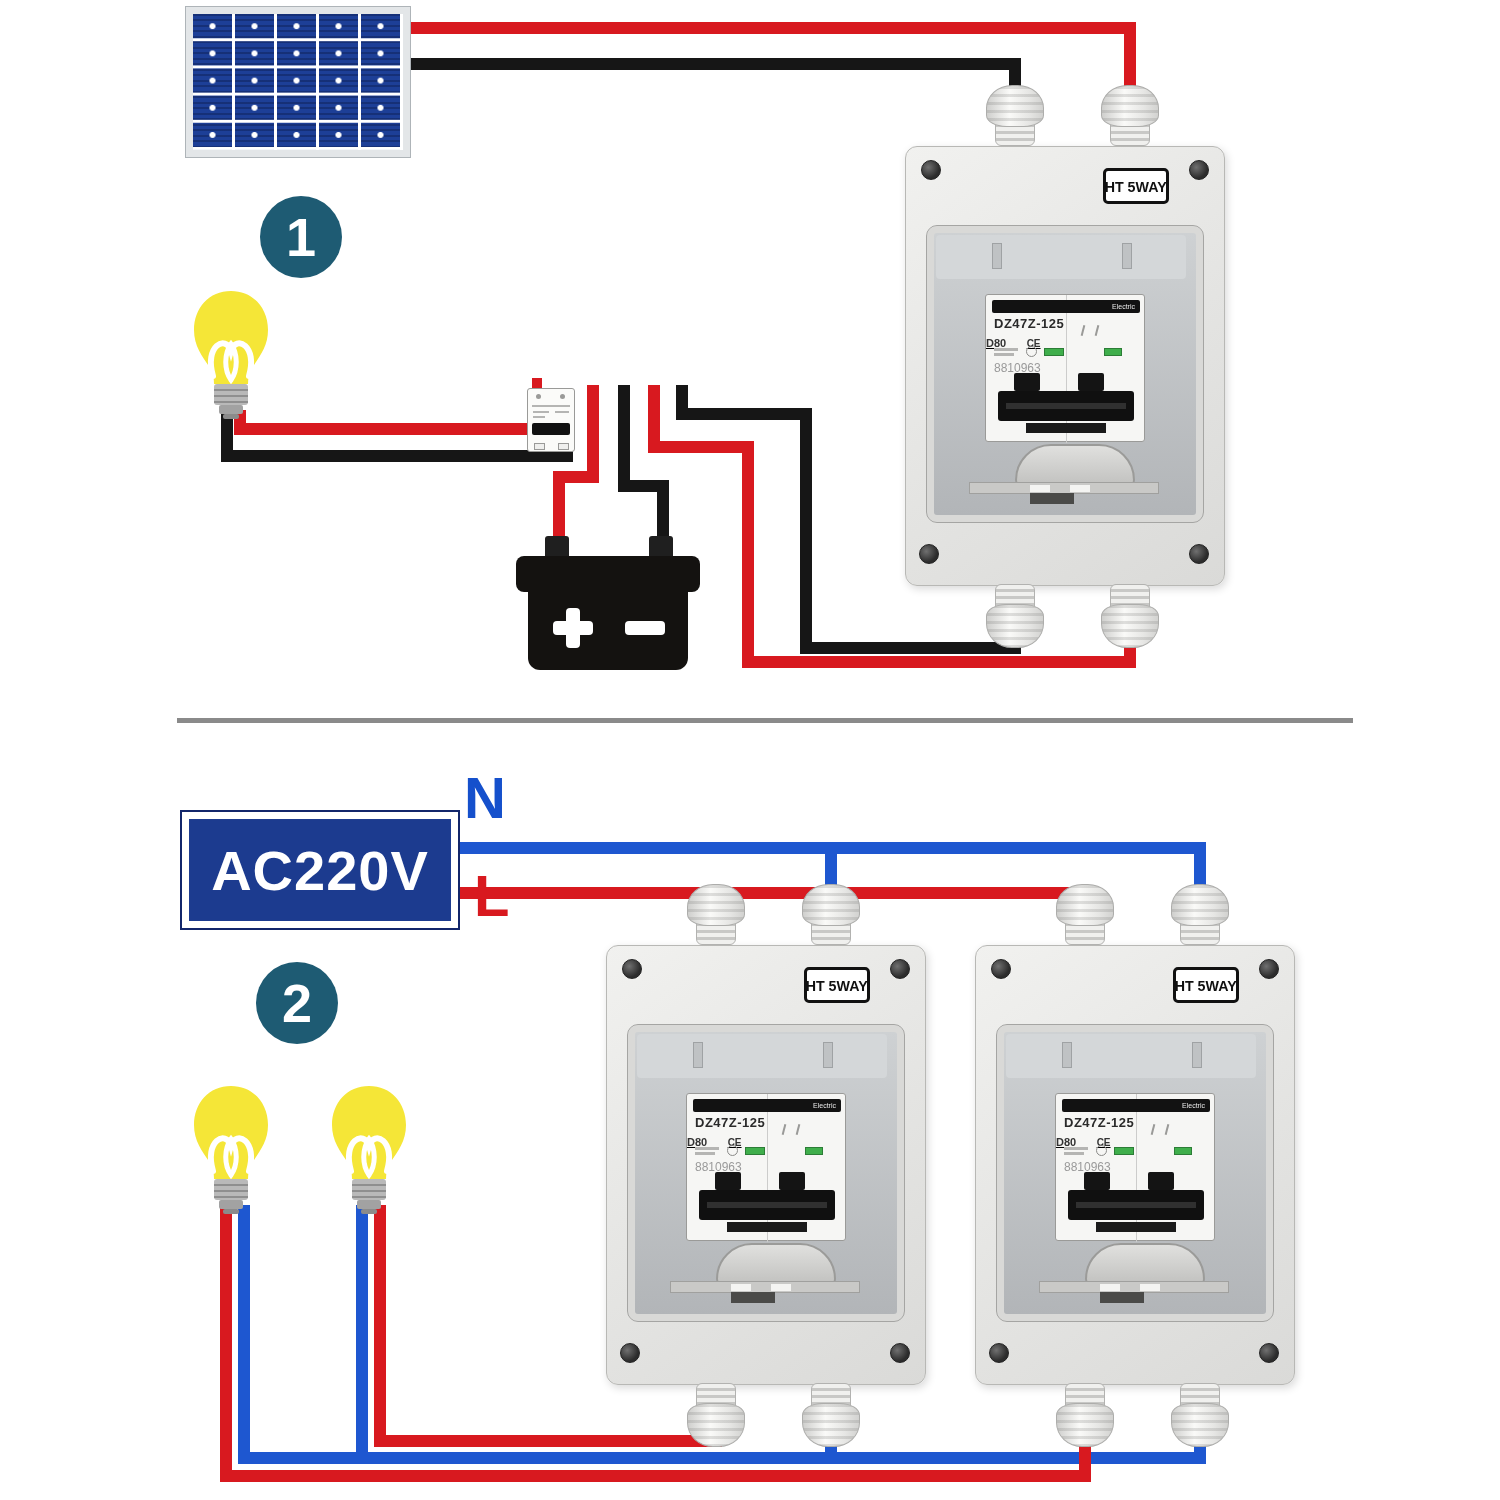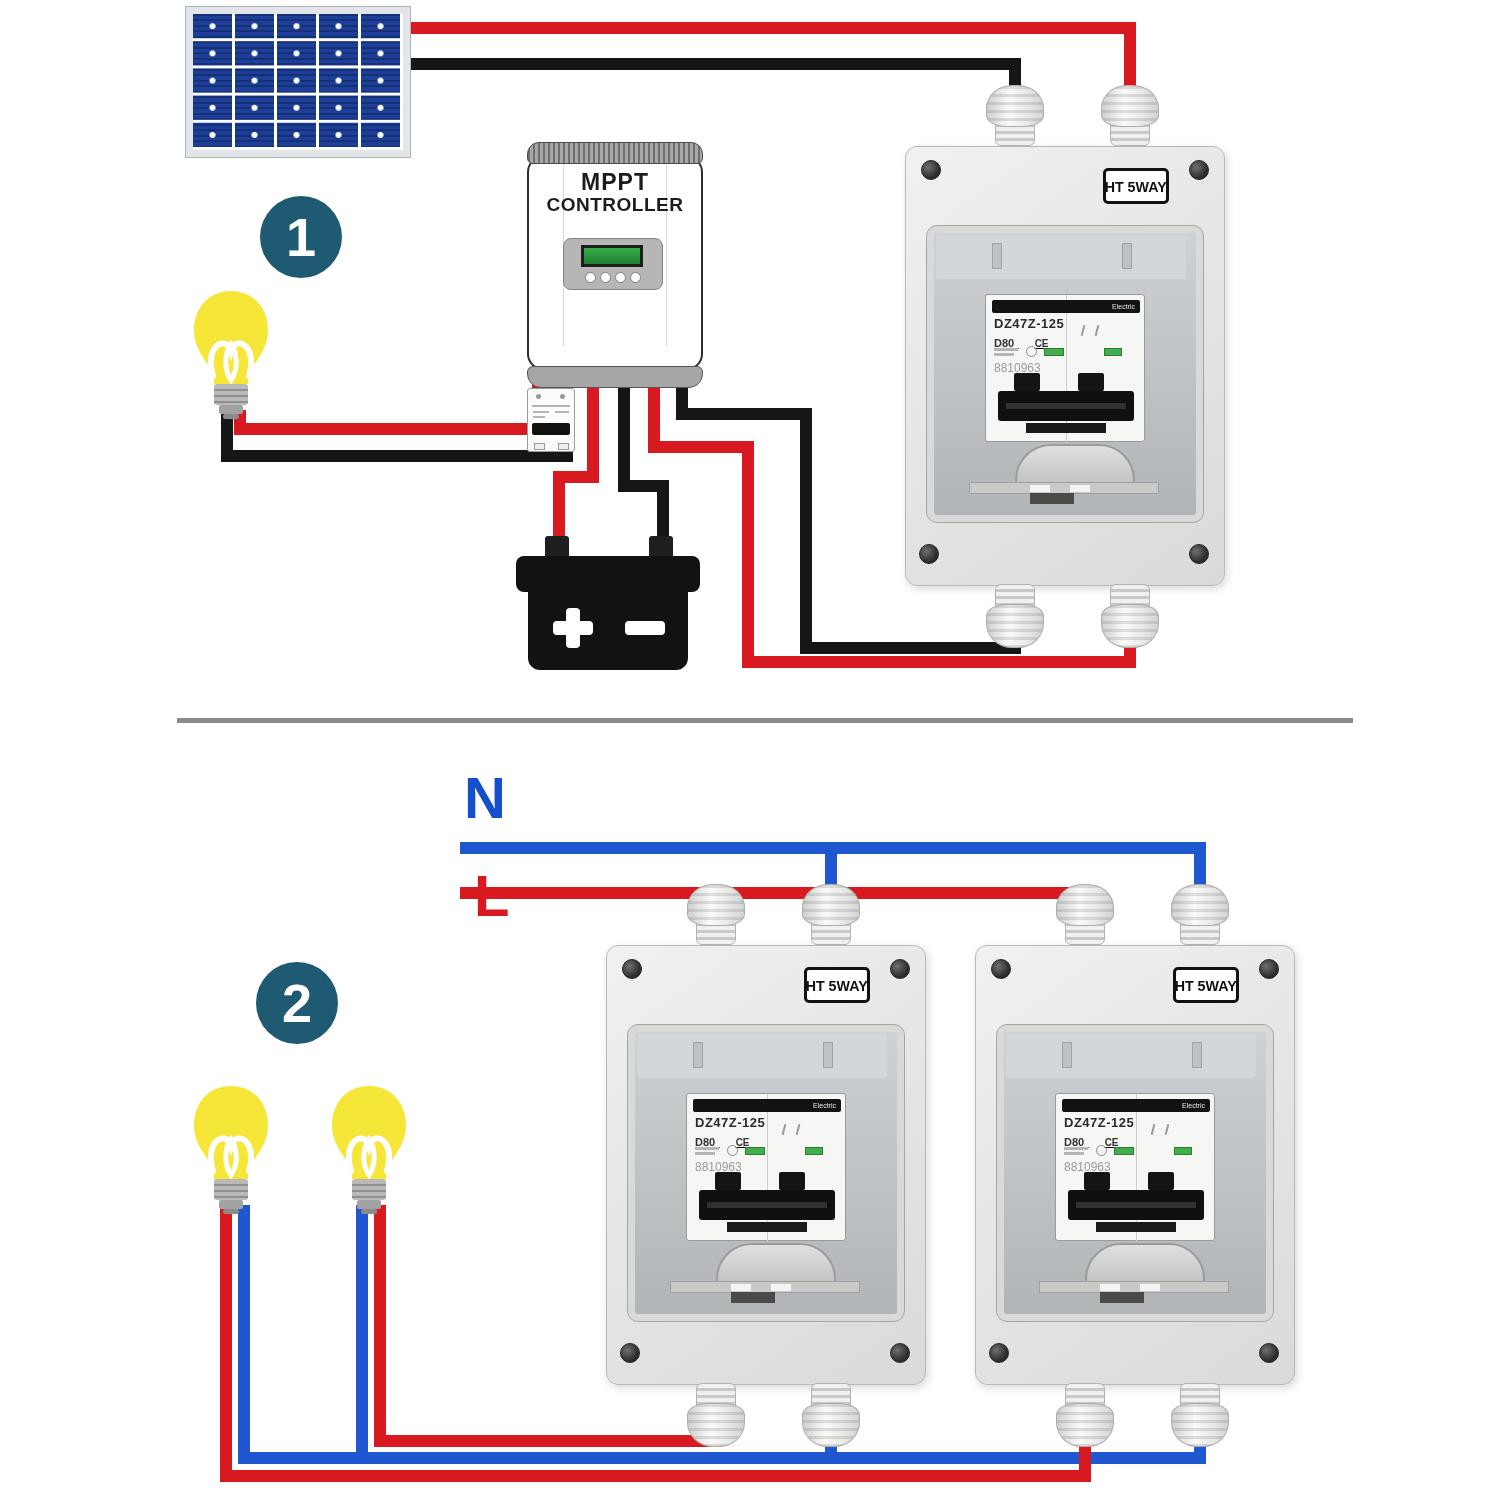--- a/index.html
+++ b/index.html
@@ -95,21 +95,21 @@
     border-radius:10px;box-sizing:border-box;}
   .foam{position:absolute;left:2px;top:2px;width:250px;height:44px;background:#d4d7d9;border-radius:4px;}
   .foam i{position:absolute;top:8px;width:10px;height:26px;background:#bfc2c4;border:1px solid #9fa2a4;box-sizing:border-box;}
   .bk-card{position:absolute;left:51px;top:61px;width:160px;height:148px;background:#f6f6f4;
     border:1px solid #9a9a98;border-radius:3px;box-sizing:border-box;}
   .bk-seam{position:absolute;left:80px;top:0;width:1px;height:148px;background:#cccccb;}
   .bk-band{position:absolute;left:6px;top:5px;width:148px;height:13px;background:#121212;border-radius:2px;
     display:flex;align-items:center;justify-content:flex-end;padding-right:5px;box-sizing:border-box;}
   .bk-band span{color:#e8e8e8;font-size:7px;}
   .bk-model{position:absolute;left:8px;top:21px;font-size:13px;font-weight:bold;color:#2a2a2a;letter-spacing:0.5px;}
-  .bk-row{position:absolute;left:8px;top:38px;text-decoration:underline;}
+  .bk-row{position:absolute;left:0;top:38px;text-decoration:underline;}
   .bk-rating{font-size:11px;font-weight:bold;color:#333;}
   .bk-cert{font-size:10px;font-weight:bold;color:#333;margin-left:16px;}
   .bk-bar{position:absolute;background:#b5b5b3;height:3px;}
   .bk-ccc{position:absolute;left:40px;top:51px;width:11px;height:11px;border:1px solid #8a8a88;border-radius:50%;box-sizing:border-box;}
   .bk-led{position:absolute;top:53px;height:8px;background:#3fae4b;border:1px solid #2c7d36;box-sizing:border-box;}
   .bk-serial{position:absolute;left:8px;top:66px;font-size:12px;color:#9a9a9a;}
   .polemark{position:absolute;top:30px;width:2px;height:11px;background:#9a9a98;transform:rotate(14deg);}
   .bk-tab{position:absolute;top:78px;width:26px;height:18px;background:#141414;border-radius:2px;}
   .bk-toggle{position:absolute;left:12px;top:96px;width:136px;height:30px;background:#101010;border-radius:3px;}
   .bk-toggle i{position:absolute;left:8px;top:12px;width:120px;height:6px;background:#303030;}
@@ -162,40 +162,20 @@
     <rect x="37" y="126" width="16" height="5" rx="2" fill="#8b8b8b"></rect>
   </svg>
 </div>
   <i class="wire w-black" style="left:221px;top:410px;width:12px;height:52px;"></i>
   <i class="wire w-black" style="left:221px;top:450px;width:352px;height:12px;"></i>
   <i class="wire w-black" style="left:561px;top:432px;width:12px;height:30px;"></i>
   <i class="wire w-red" style="left:234px;top:410px;width:12px;height:25px;"></i>
   <i class="wire w-red" style="left:234px;top:423px;width:293px;height:12px;"></i>
   <i class="wire w-red" style="left:532px;top:378px;width:10px;height:14px;"></i>
 
-  <div class="mppt">
-    <div class="mppt-body"></div>
-    <div class="mppt-seam" style="left:36px;"></div>
-    <div class="mppt-seam" style="left:139px;"></div>
-    <div class="mppt-topcap"></div>
-    <div class="mppt-botcap"></div>
-    <div class="mppt-title">
-      <div class="mppt-t1">MPPT</div>
-      <div class="mppt-t2">CONTROLLER</div>
-    </div>
-    <div class="mppt-display">
-      <div class="mppt-lcd"></div>
-      <div class="mppt-btns">
-        <span class="mppt-btn"></span>
-        <span class="mppt-btn"></span>
-        <span class="mppt-btn"></span>
-        <span class="mppt-btn"></span>
-      </div>
-    </div>
-  </div>
 
   <div class="minibk">
     <span class="dot" style="left:8px;top:5px;"></span>
     <span class="dot" style="left:32px;top:5px;"></span>
     <i class="bar" style="left:4px;top:16px;width:38px;"></i>
     <i class="bar" style="left:5px;top:22px;width:16px;"></i>
     <i class="bar" style="left:27px;top:22px;width:14px;"></i>
     <i class="bar" style="left:5px;top:27px;width:12px;"></i>
     <div class="tog"></div>
     <span class="foot" style="left:6px;top:54px;"></span>
@@ -281,20 +261,23 @@
   <div class="gl-cap" style="left:81px;top:-61px;"></div>
   <div class="gl-cap" style="left:196px;top:-61px;"></div>
   <div class="gl-neck-b" style="left:90px;"></div>
   <div class="gl-neck-b" style="left:205px;"></div>
   <div class="gl-cap-b" style="left:81px;"></div>
   <div class="gl-cap-b" style="left:196px;"></div>
 </div>
 
   <div class="divider"></div>
 
+  <div class="acbox">
+    <span>AC220V</span>
+  </div>
   <div class="nlbl">N</div>
   <div class="llbl">L</div>
   <div class="badge" style="left:256px;top:962px;">
     <span>2</span>
   </div>
 
   <i class="wire w-blue" style="left:460px;top:842px;width:746px;height:12px;"></i>
   <i class="wire w-blue" style="left:825px;top:842px;width:12px;height:58px;"></i>
   <i class="wire w-blue" style="left:1194px;top:842px;width:12px;height:58px;"></i>
 

